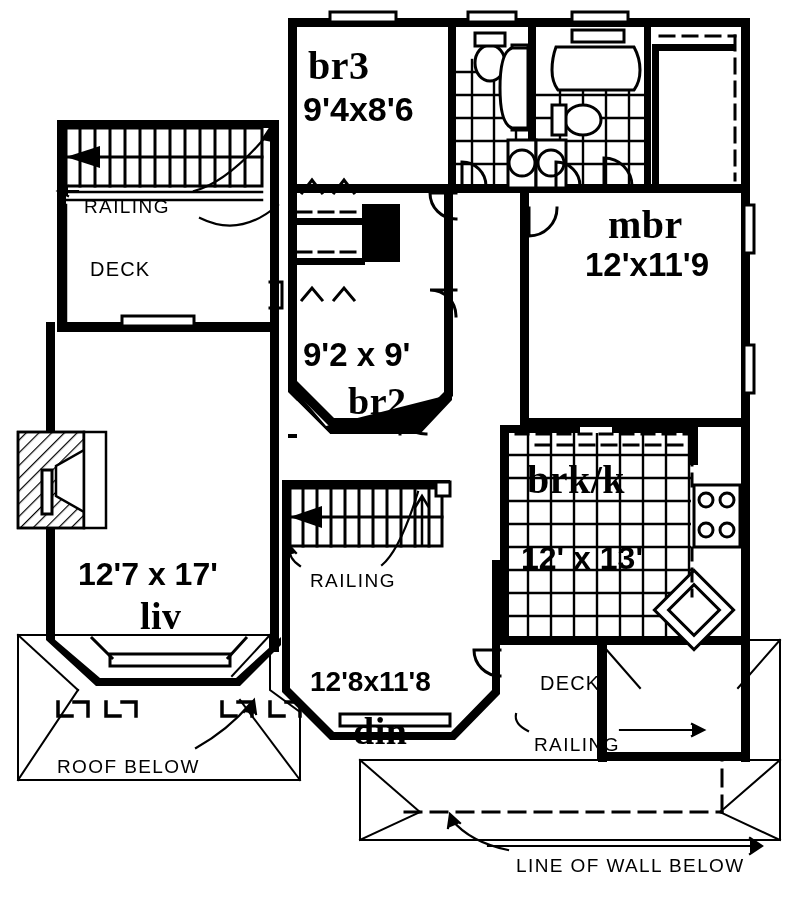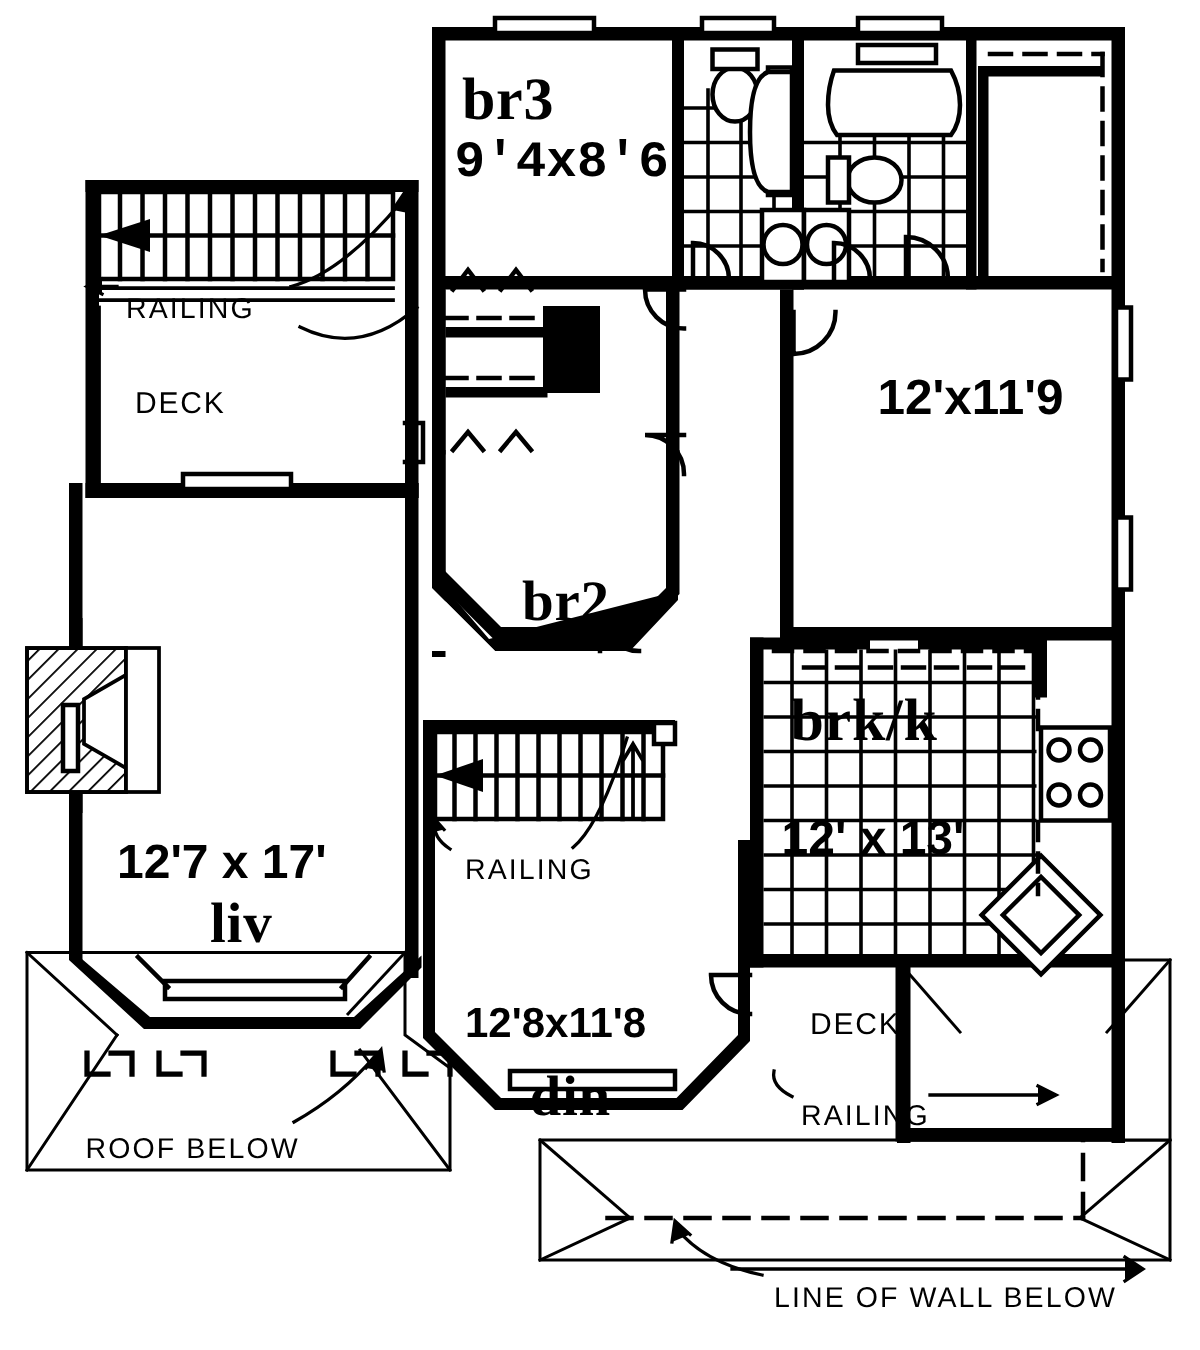--- a/index.html
+++ b/index.html
@@ -402,24 +402,26 @@
       </g>
 
       <g stroke="#000" stroke-width="2.5" fill="none">
         <line x1="66" y1="205" x2="66" y2="322"></line>
       </g>
 
     </g>
   </svg>
 
   <div class="lbl room-name" style="left:308px; top:46px; font-size:40px;">br3</div>
-  <div class="lbl room-dim" style="left:303px; top:92px; font-size:34px;font-family:Liberation Mono, monospace;">9'4x8'6</div>
-
+  <div class="lbl room-dim" style="left:303px; top:92px; font-size:34px;">9'4x8'6</div>
+
+  <div class="lbl room-name" style="left:608px; top:205px; font-size:40px;">mbr</div>
   <div class="lbl room-dim" style="left:585px; top:248px; font-size:33px;">12'x11'9</div>
 
+  <div class="lbl room-dim" style="left:303px; top:338px; font-size:33px;">9'2 x 9'</div>
   <div class="lbl room-name" style="left:348px; top:382px; font-size:38px;">br2</div>
 
   <div class="lbl room-name" style="left:527px; top:460px; font-size:40px;">brk/k</div>
   <div class="lbl room-dim" style="left:521px; top:506px; font-size:32px;margin-top:36px;">12' x 13'</div>
 
   <div class="lbl room-dim" style="left:78px; top:558px; font-size:32px;">12'7 x 17'</div>
   <div class="lbl room-name" style="left:140px; top:597px; font-size:38px;font-family:Liberation Serif, serif;">liv</div>
 
   <div class="lbl room-dim" style="left:310px; top:668px; font-size:28px;">12'8x11'8</div>
   <div class="lbl room-name" style="left:353px; top:712px; font-size:38px;">din</div>

